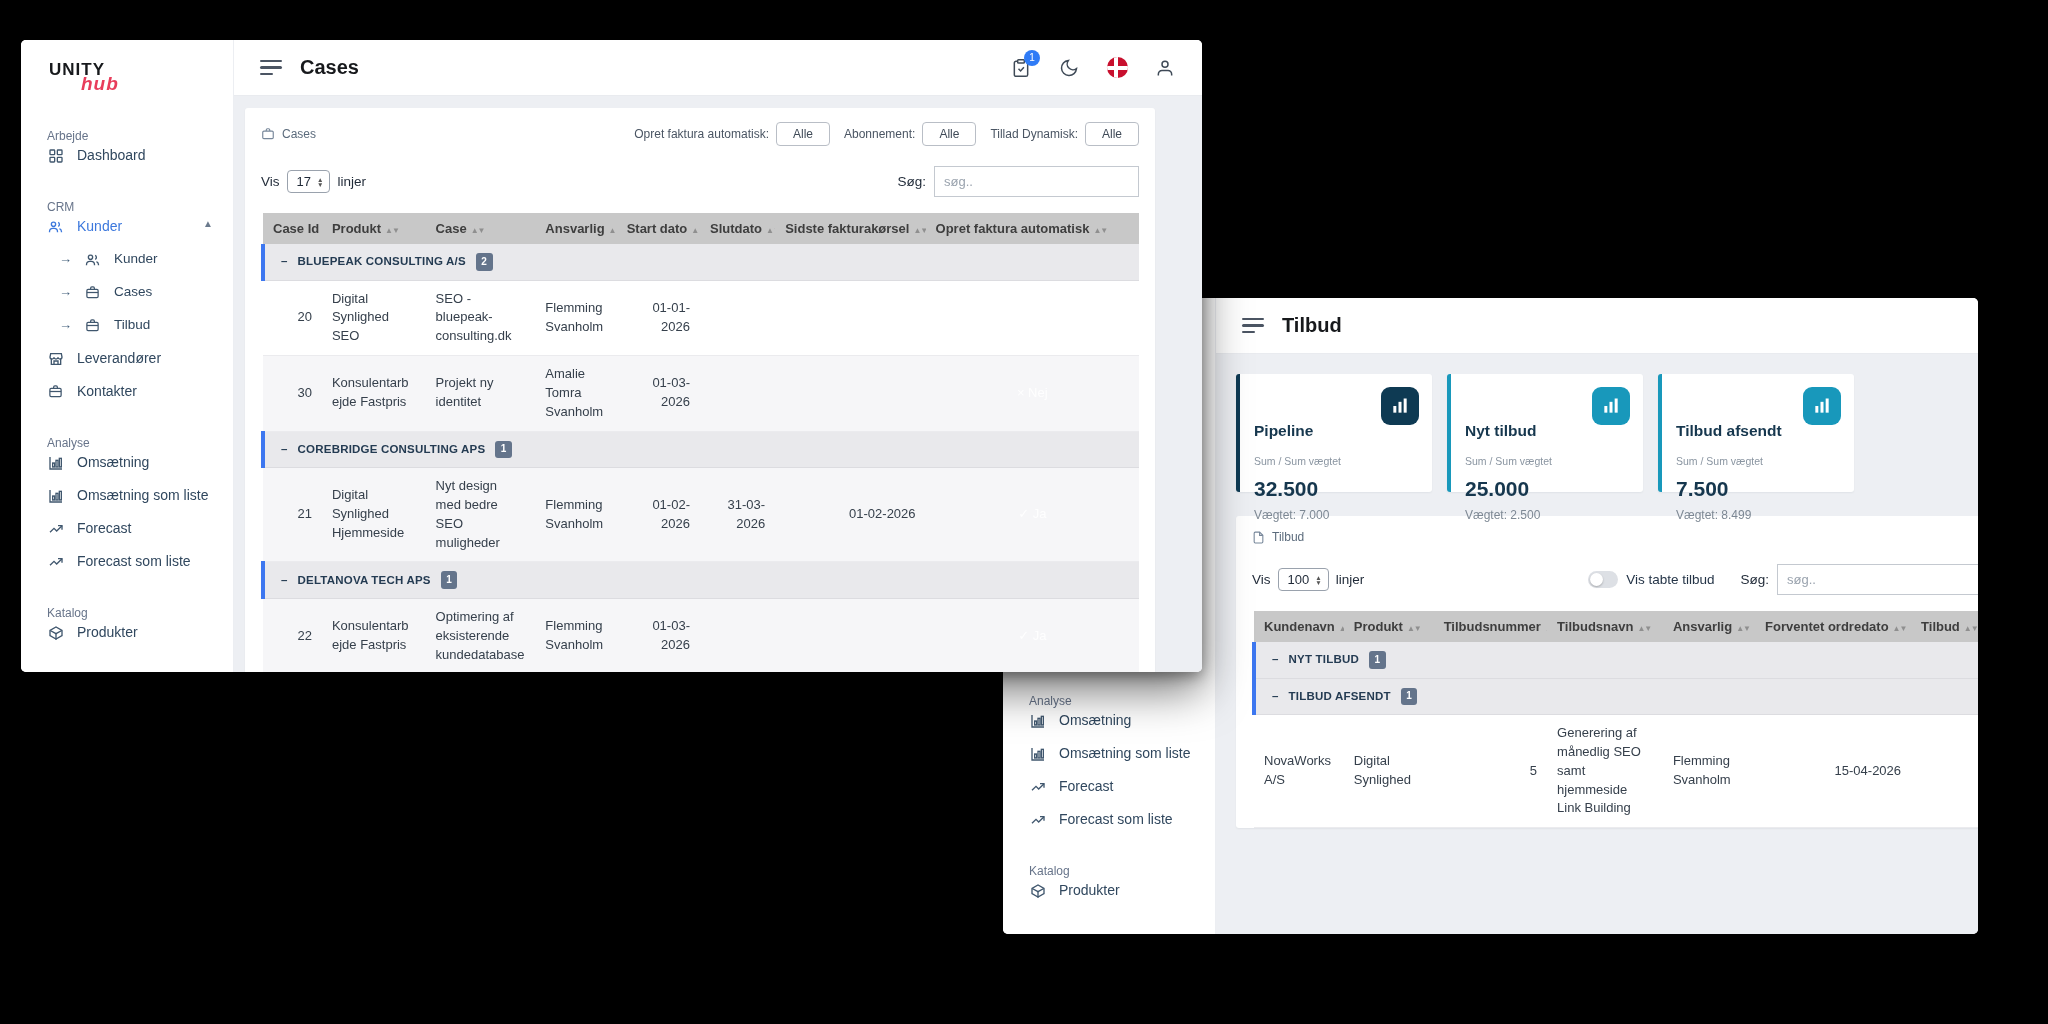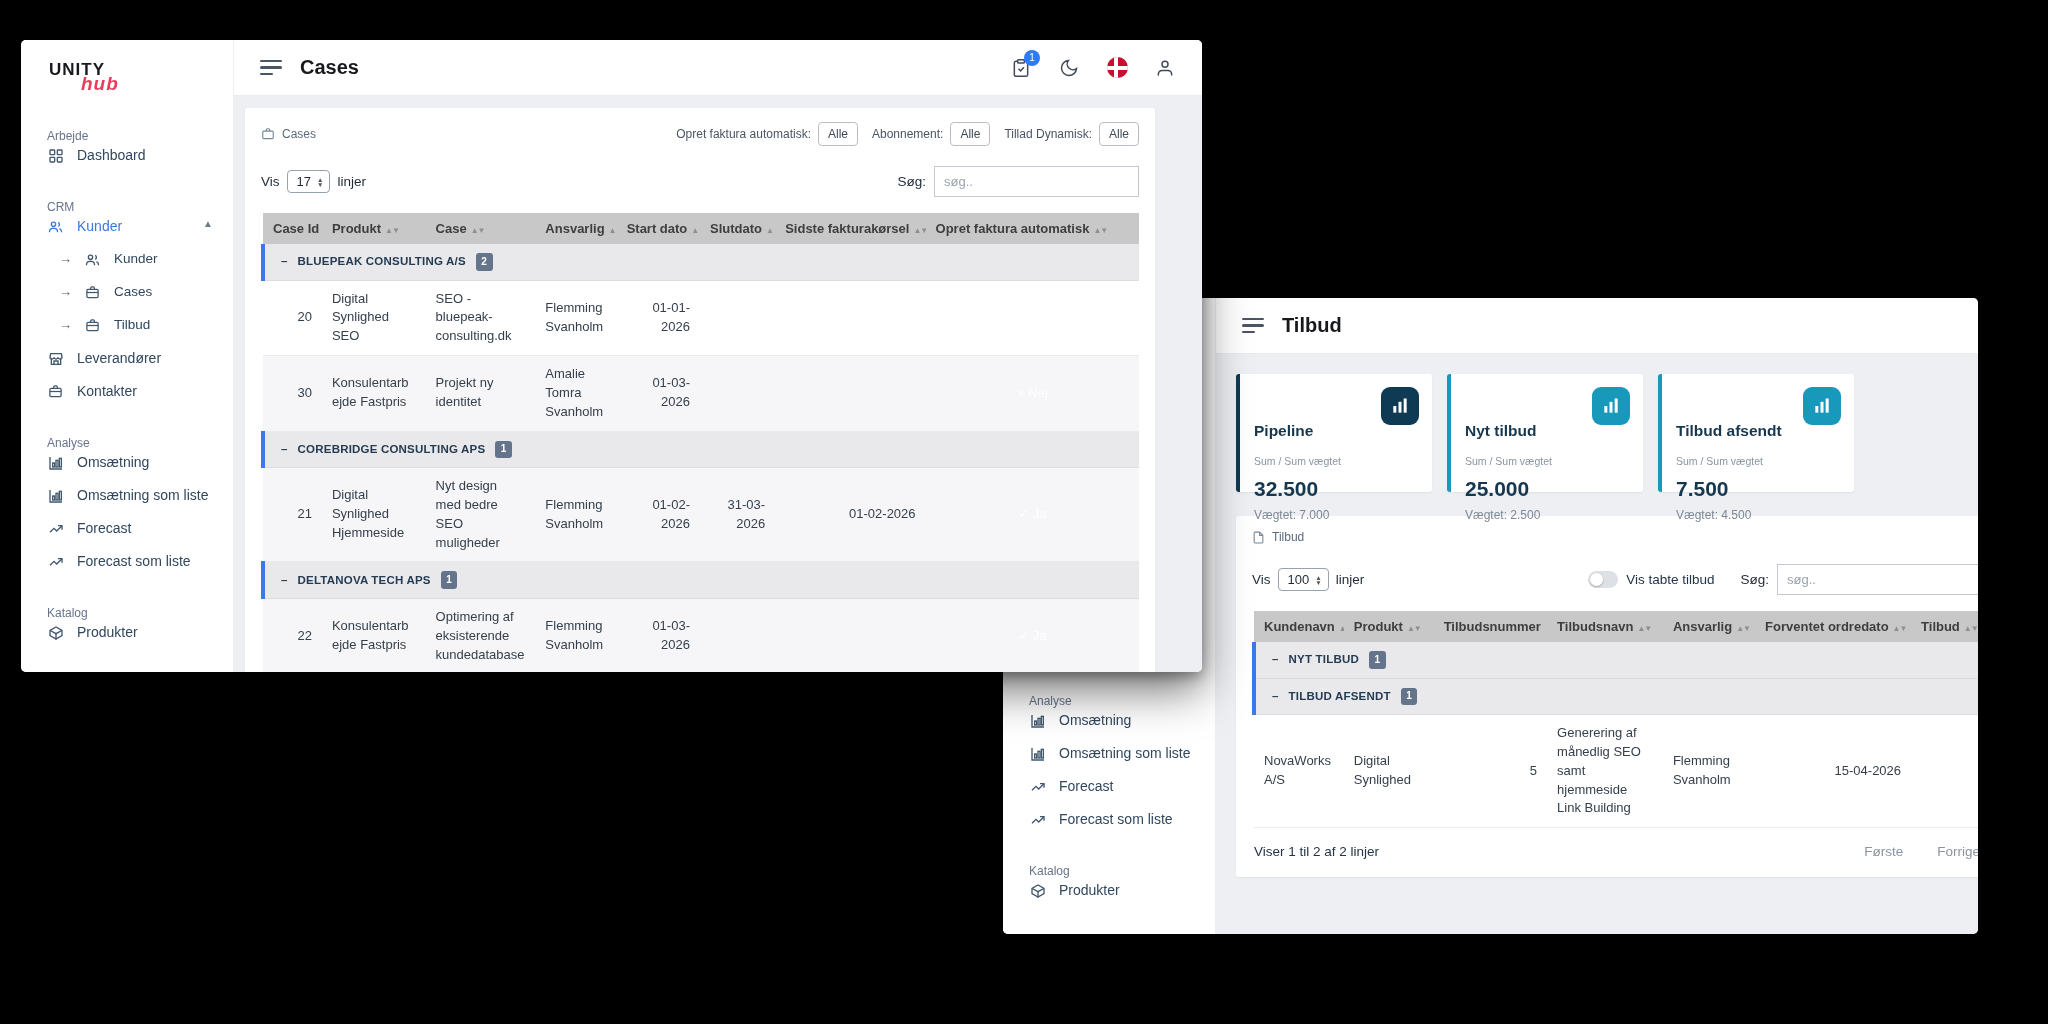--- a/index.html
+++ b/index.html
@@ -44,21 +44,21 @@
   
   .card { background:#fff; border-radius:3px; box-shadow:0 1px 2px rgba(20,30,50,.06); }
   #left-card  { margin:12px 47px 0 11px; padding:14px 16px 0 16px; }
   #right-card { margin:24px -20px 0 20px; padding:14px 16px 0 16px; }
 
   .crumb-row { display:flex; align-items:center; }
   .crumb { display:flex; align-items:center; gap:7px; font-size:12px; color:#5b6b7c; }
   .crumb svg { stroke:#77879a; }
   .filters { margin-left:auto; display:flex; align-items:center; gap:14px; }
   .filter { display:flex; align-items:center; gap:7px; font-size:12px; color:#4a5563; }
-  .btn-alle { border:1px solid #b9bec6; background:#fff; border-radius:4px; font-size:12px; color:#3f4a57; padding:4px 9px; cursor:pointer; }
+  .btn-alle { border:1px solid #b9bec6; background:#fff; border-radius:4px; font-size:12px; color:#3f4a57; padding:4px 16px; cursor:pointer; }
 
   .vis-row { display:flex; align-items:center; margin-top:20px; font-size:13.5px; color:#1f2937; }
   .len-select { display:inline-flex; align-items:center; gap:6px; border:1px solid #9aa2ad; border-radius:4px; padding:3px 6px 3px 9px; margin:0 7px; background:#fff; cursor:pointer; font-size:13px; color:#1f2937; }
   .spin { display:flex; flex-direction:column; font-size:6.5px; color:#555; line-height:5px; }
   .vis-right { margin-left:auto; display:flex; align-items:center; gap:8px; }
   .soeg-label { font-size:13.5px; color:#1f2937; }
   .soeg-input { border:1px solid #c4c9d0; border-radius:0; height:31px; width:205px; padding:0 9px; font-size:13px; color:#8b5cf6; background:#fff; }
   .soeg-input::placeholder { color:#9aa3ae; }
   .toggle { width:30px; height:17px; border-radius:9px; background:#dde0e5; position:relative; cursor:pointer; flex-shrink:0; }
   .toggle:before { content:""; position:absolute; left:2px; top:2px; width:13px; height:13px; border-radius:50%; background:#fff; box-shadow:0 1px 2px rgba(0,0,0,.25); }
@@ -561,21 +561,21 @@
                 <rect x="4" y="12" width="3.6" height="8"></rect>
                 <rect x="10.2" y="7" width="3.6" height="13"></rect>
                 <rect x="16.4" y="3" width="3.6" height="17"></rect>
               </svg>
           </div>
         </div>
         <div class="kpi-card" style="border-left-color: rgb(24, 152, 187);">
           <div class="kpi-title">Tilbud afsendt</div>
           <div class="kpi-sub">Sum / Sum vægtet</div>
           <div class="kpi-value">7.500</div>
-          <div class="kpi-weight">Vægtet: 4.500</div>
+          <div class="kpi-weight">Vægtet: 8.499</div>
           <div class="kpi-ico" style="background: rgb(24, 152, 187);">
             <svg width="20" height="20" viewBox="0 0 24 24" fill="#fff">
                 <rect x="4" y="12" width="3.6" height="8"></rect>
                 <rect x="10.2" y="7" width="3.6" height="13"></rect>
                 <rect x="16.4" y="3" width="3.6" height="17"></rect>
               </svg>
           </div>
         </div>
       </div>
 
@@ -638,23 +638,16 @@
                 <td>NovaWorks A/S</td>
                 <td>Digital Synlighed</td>
                 <td class="num">5</td>
                 <td>Generering af månedlig SEO samt hjemmeside Link Building</td>
                 <td>Flemming Svanholm</td>
                 <td class="ctr">15-04-2026</td>
                 <td></td>
               </tr>
             </tbody>
         </table>
-        <div class="tfooter">
-          <span>Viser 1 til 2 af 2 linjer</span>
-          <div class="pager">
-              <span>Første</span>
-              <span>Forrige</span>
-            </div>
-        </div>
       </div>
     </div>
   </div>
 </div>
 
 </body></html>

